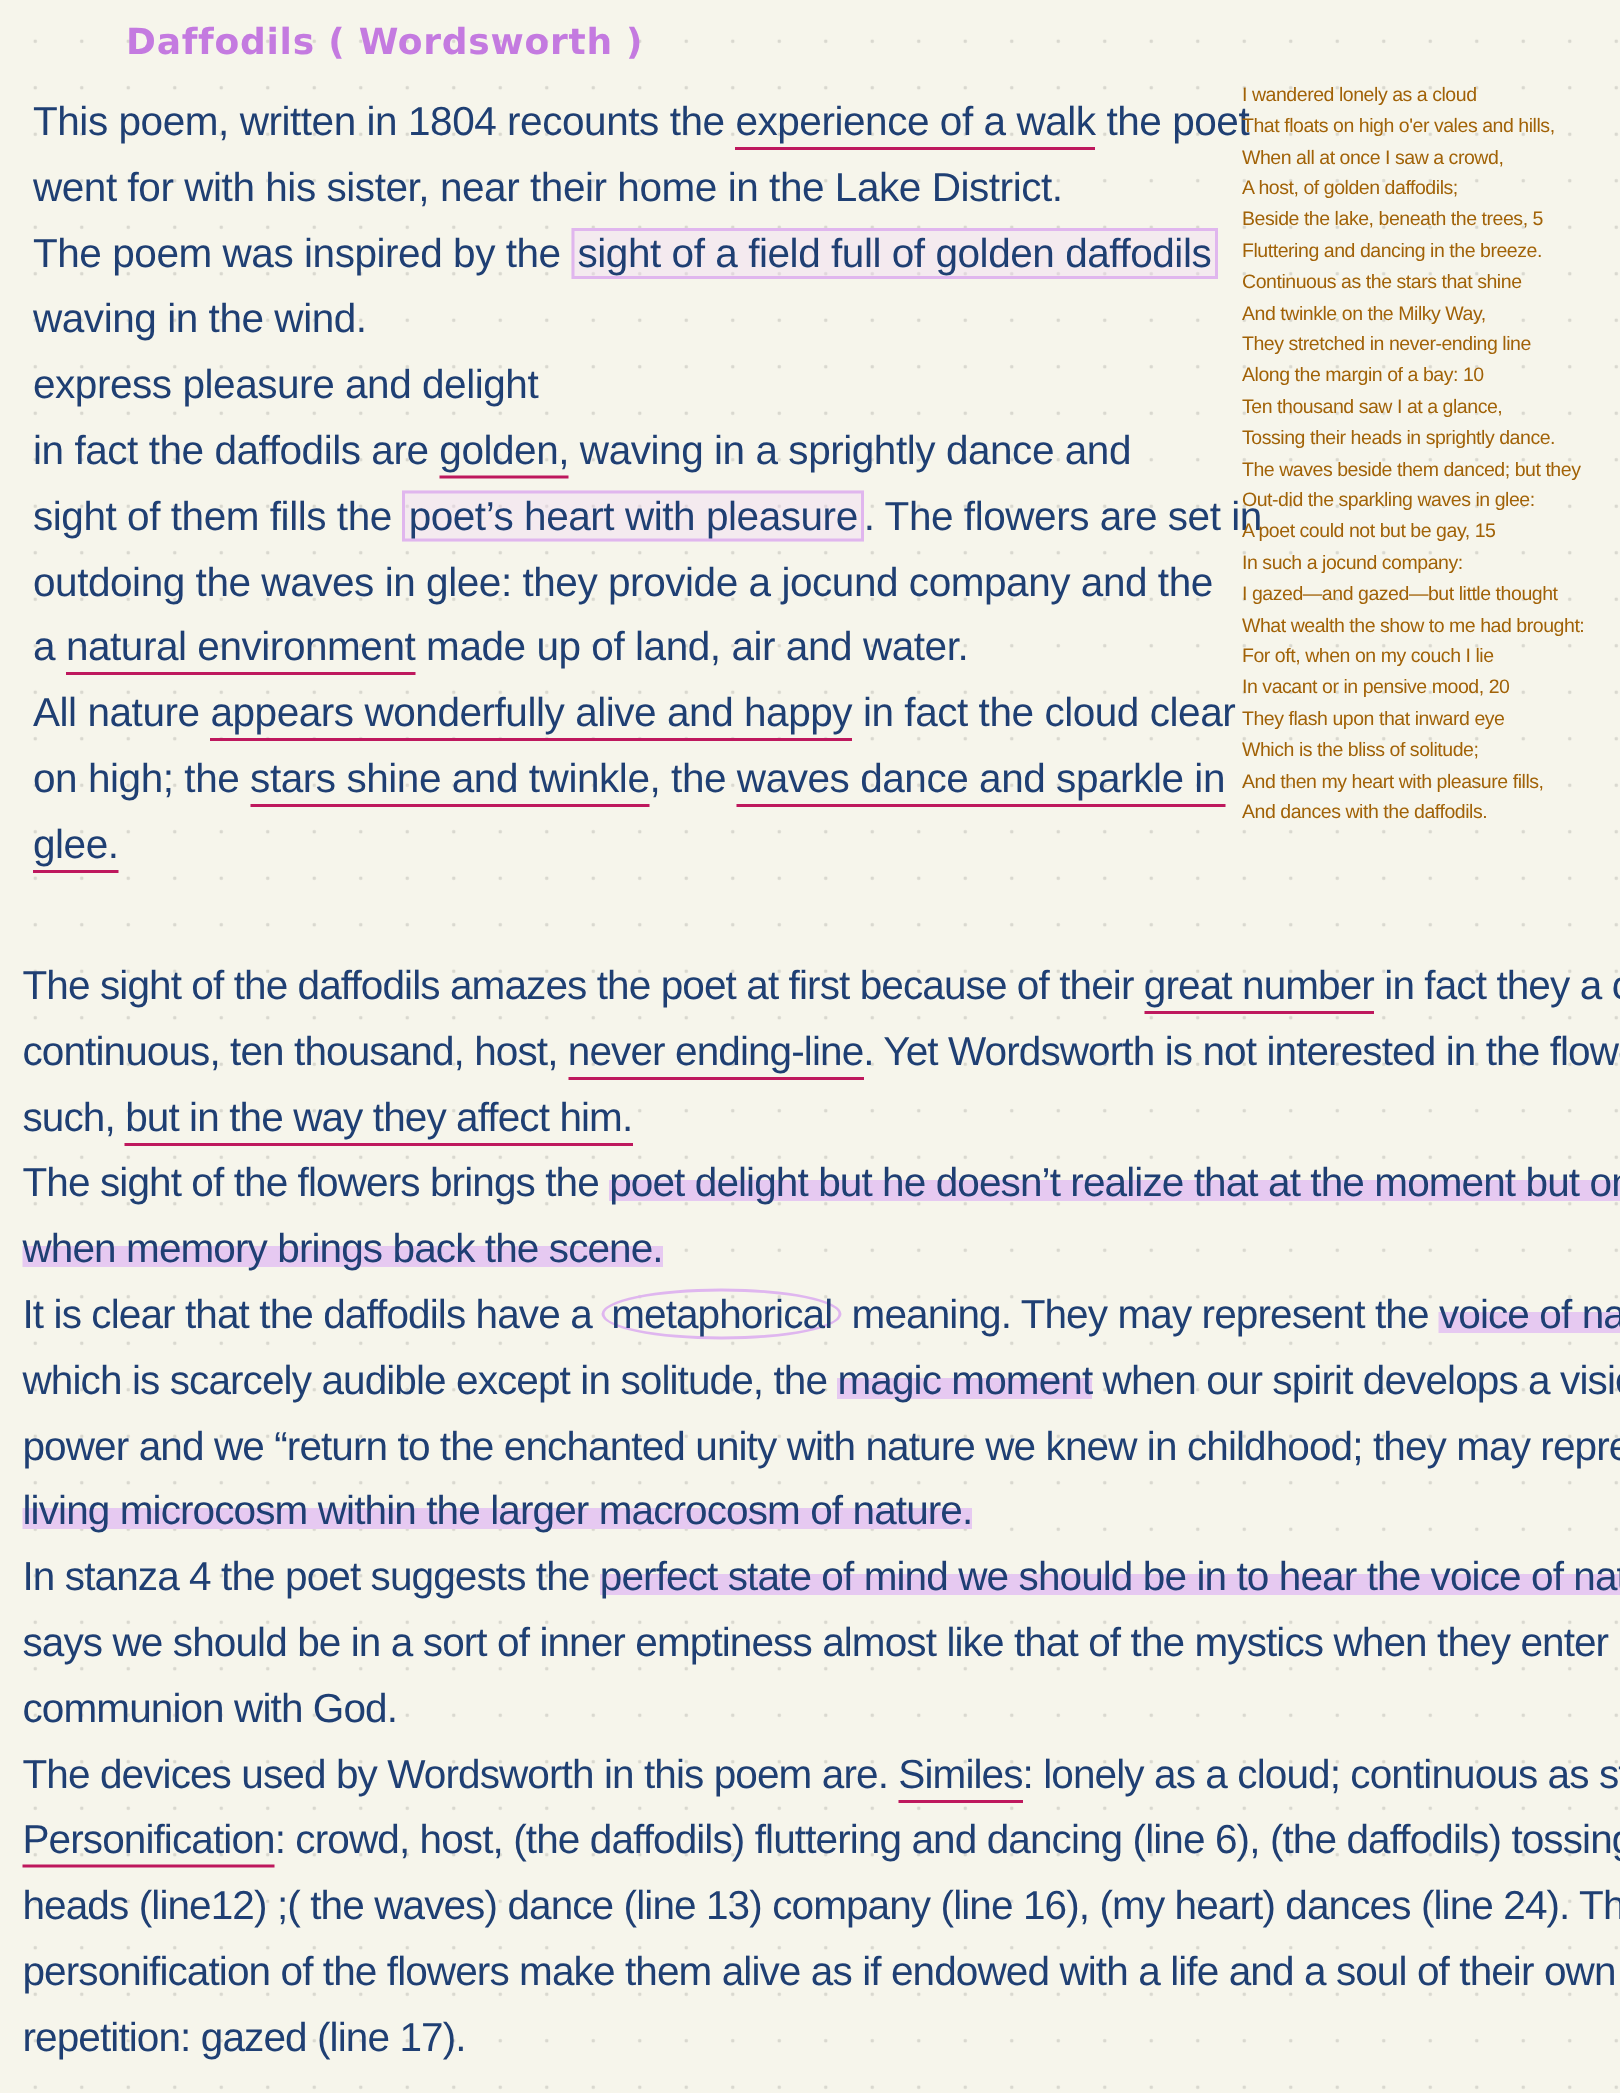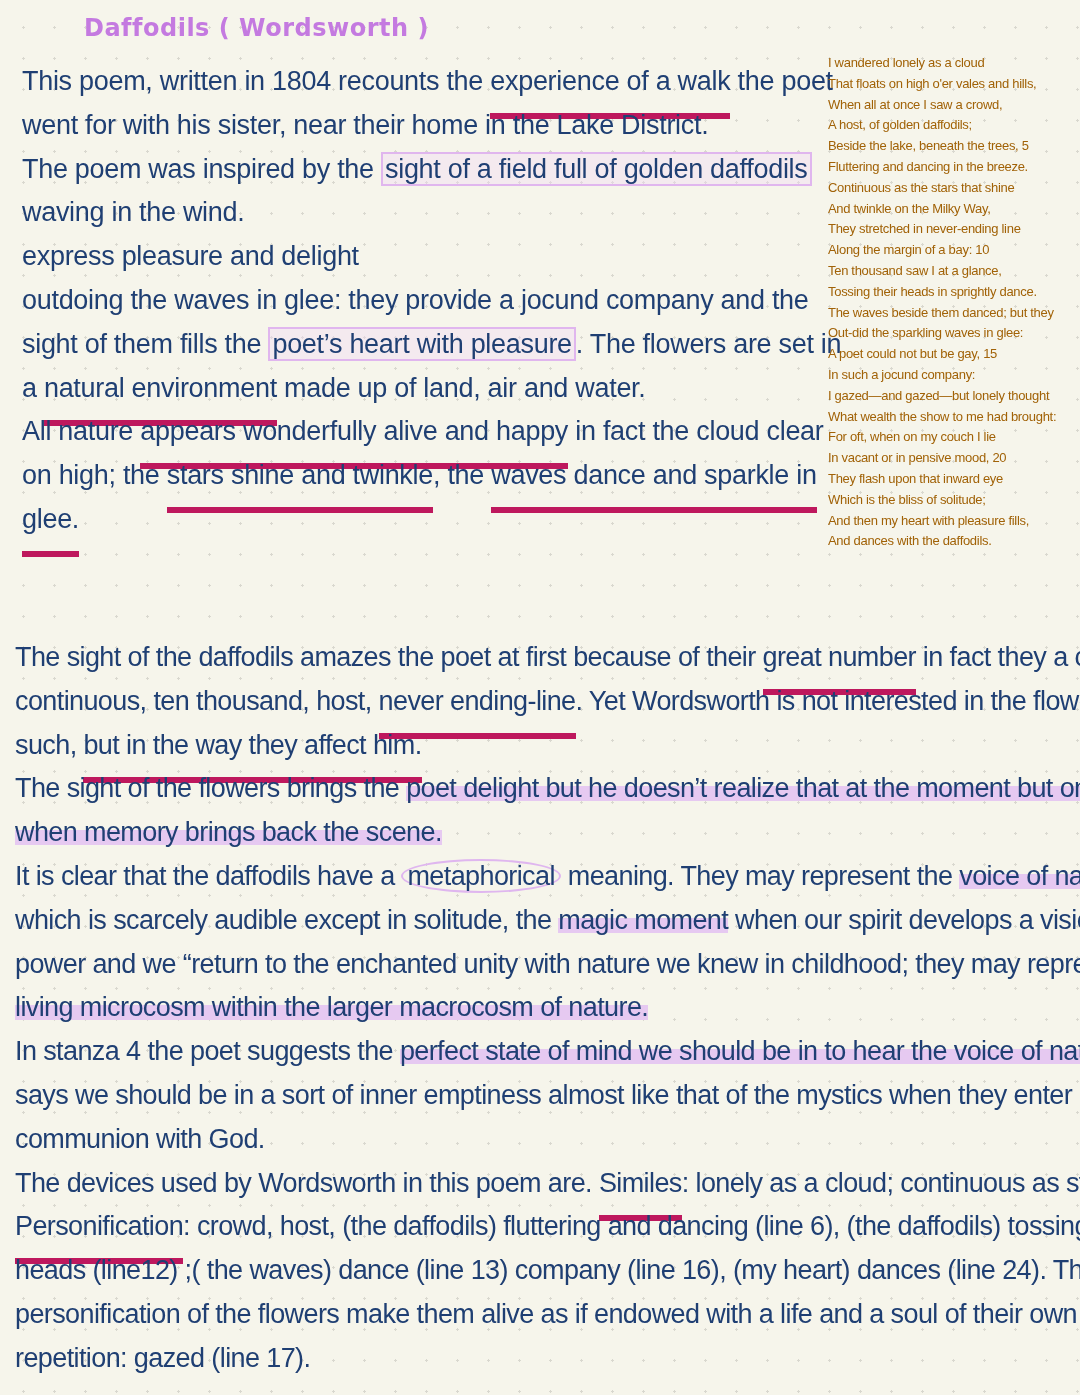--- a/index.html
+++ b/index.html
@@ -22,21 +22,21 @@
     position:absolute; left:22px; top:60px; width:770px;
     font-size:27px; line-height:43.8px;
     letter-spacing:-0.3px;
   }
   .para-bottom {
     position:absolute; left:15px; top:636px; width:1060px;
     font-size:27px; line-height:43.8px;
     letter-spacing:-0.6px;
   }
   .line { white-space:nowrap; display:block; height:43.8px; }
-  .ul { border-bottom:6px solid #be185d; padding-bottom:17px; }
+  .ul { border-bottom:2px solid #be185d; padding-bottom:2px; }
   .box { border:2px solid #e0b6ee; background:rgba(240,215,245,0.35); padding:0 2px; }
   .circle { border:2px solid #dfb6ef; border-radius:50%; padding:0 4px; }
   .hl { background:linear-gradient(transparent 45%, #e6c9f1 45%, #e6c9f1 92%, transparent 92%); }
   .poem {
     position:absolute; left:828px; top:53px; width:250px;
     font-size:13px; line-height:20.8px; color:#a16207;
     letter-spacing:-0.3px;
   }
   .poem div { white-space:nowrap; }
 </style>
@@ -44,22 +44,23 @@
 <body>
 
 <div class="title">Daffodils ( Wordsworth )</div>
 
 <div class="para-top">
   <span class="line"><span>This poem, written in 1804 recounts the </span><span class="ul">experience of a walk</span><span> the poet</span></span>
   <span class="line">went for with his sister, near their home in the Lake District.</span>
   <span class="line"><span>The poem was inspired by the </span><span class="box">sight of a field full of golden daffodils</span></span>
   <span class="line">waving in the wind.</span>
   <span class="line">express pleasure and delight</span>
+  <span class="line"><span>in fact the daffodils are </span><span class="ul">golden,</span><span> waving in a sprightly dance and</span></span>
+  <span class="line"><span>sight of them fills the </span><span class="box">poet’s heart with pleasure</span><span>. The flowers are set in</span></span>
   <span class="line">outdoing the waves in glee: they provide a jocund company and the</span>
-  <span class="line"><span>sight of them fills the </span><span class="box">poet’s heart with pleasure</span><span>. The flowers are set in</span></span>
   <span class="line"><span>a </span><span class="ul">natural environment</span><span> made up of land, air and water.</span></span>
   <span class="line"><span> All nature </span><span class="ul">appears wonderfully alive and happy</span><span> in fact the cloud clear</span></span>
   <span class="line"><span>on high; the </span><span class="ul">stars shine and twinkle</span><span>, the </span><span class="ul">waves dance and sparkle in</span></span>
   <span class="line"><span class="ul">glee.</span></span>
 </div>
 
 <div class="poem">
   <div>I wandered lonely as a cloud</div>
   <div>That floats on high o'er vales and hills,</div>
   <div>When all at once I saw a crowd,</div>
@@ -69,21 +70,21 @@
   <div>Continuous as the stars that shine</div>
   <div>And twinkle on the Milky Way,</div>
   <div>They stretched in never-ending line</div>
   <div>Along the margin of a bay: 10</div>
   <div>Ten thousand saw I at a glance,</div>
   <div>Tossing their heads in sprightly dance.</div>
   <div>The waves beside them danced; but they</div>
   <div>Out-did the sparkling waves in glee:</div>
   <div>A poet could not but be gay, 15</div>
   <div>In such a jocund company:</div>
-  <div>I gazed—and gazed—but lonely thought</div>
+  <div>I gazed—and gazed—but little thought</div>
   <div>What wealth the show to me had brought:</div>
   <div>For oft, when on my couch I lie</div>
   <div>In vacant or in pensive mood, 20</div>
   <div>They flash upon that inward eye</div>
   <div>Which is the bliss of solitude;</div>
   <div>And then my heart with pleasure fills,</div>
   <div>And dances with the daffodils.</div>
 </div>
 
 <div class="para-bottom">

